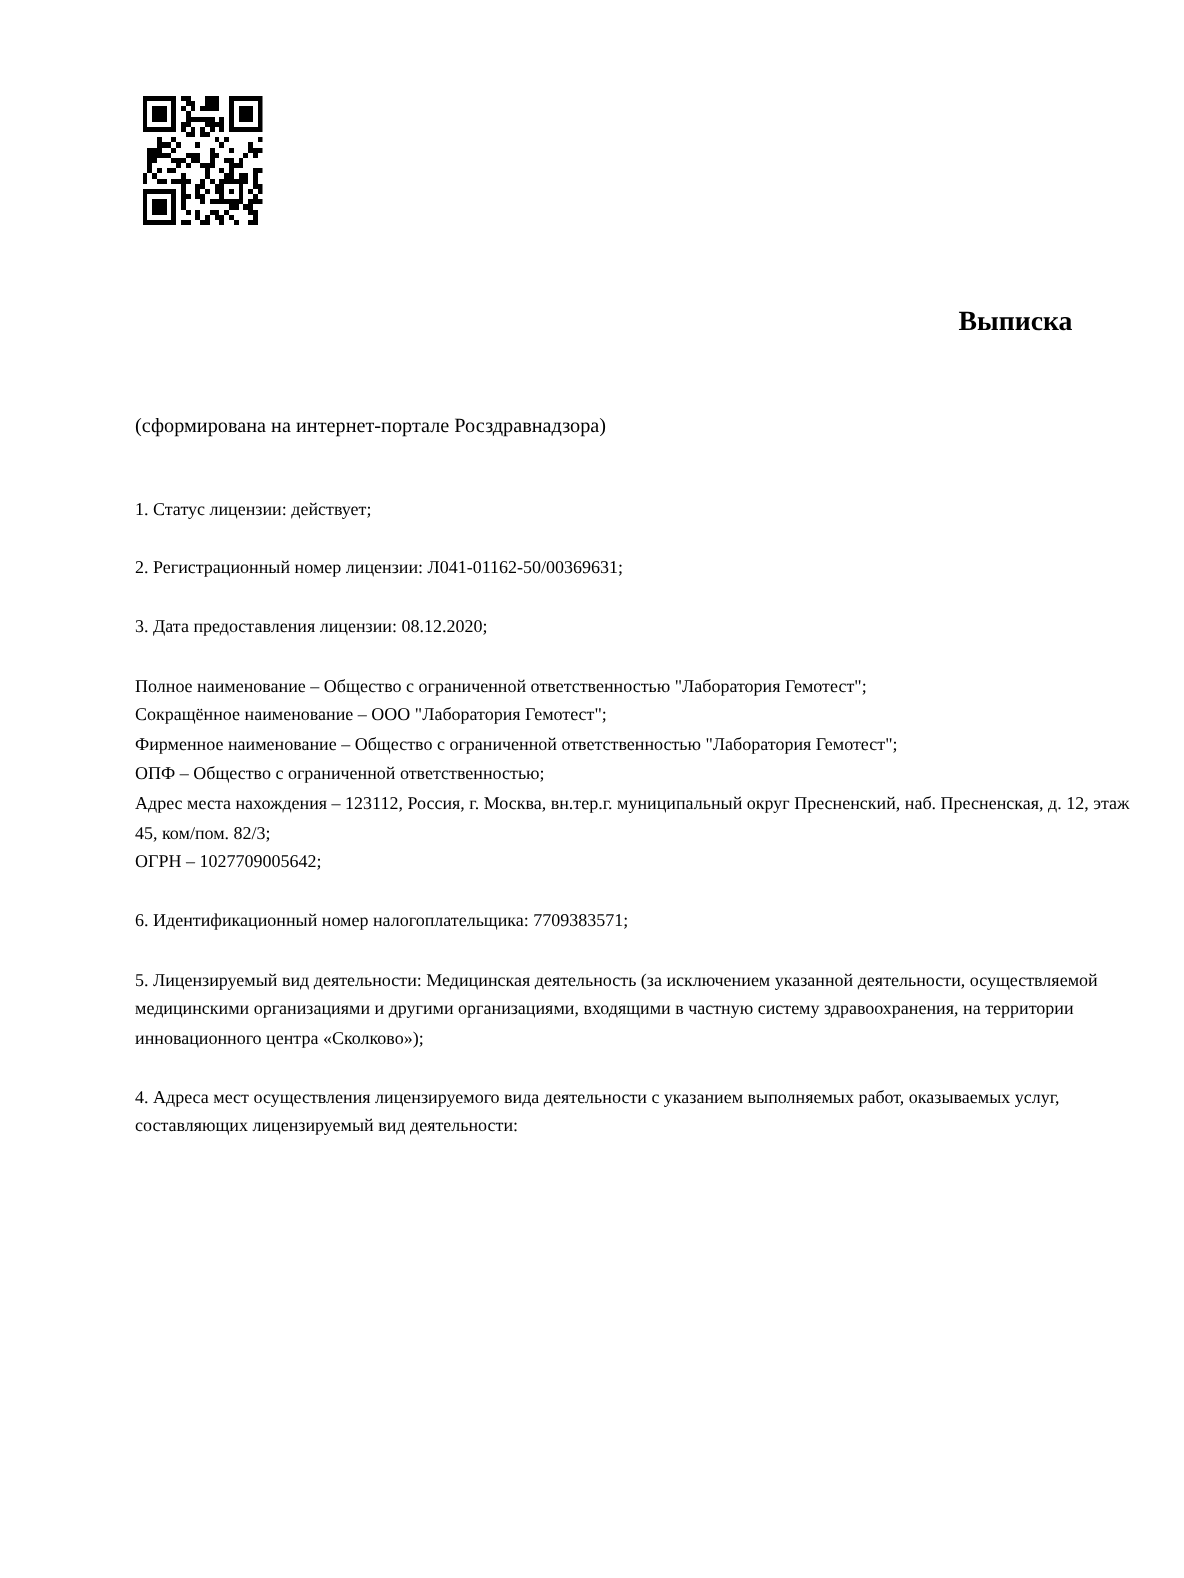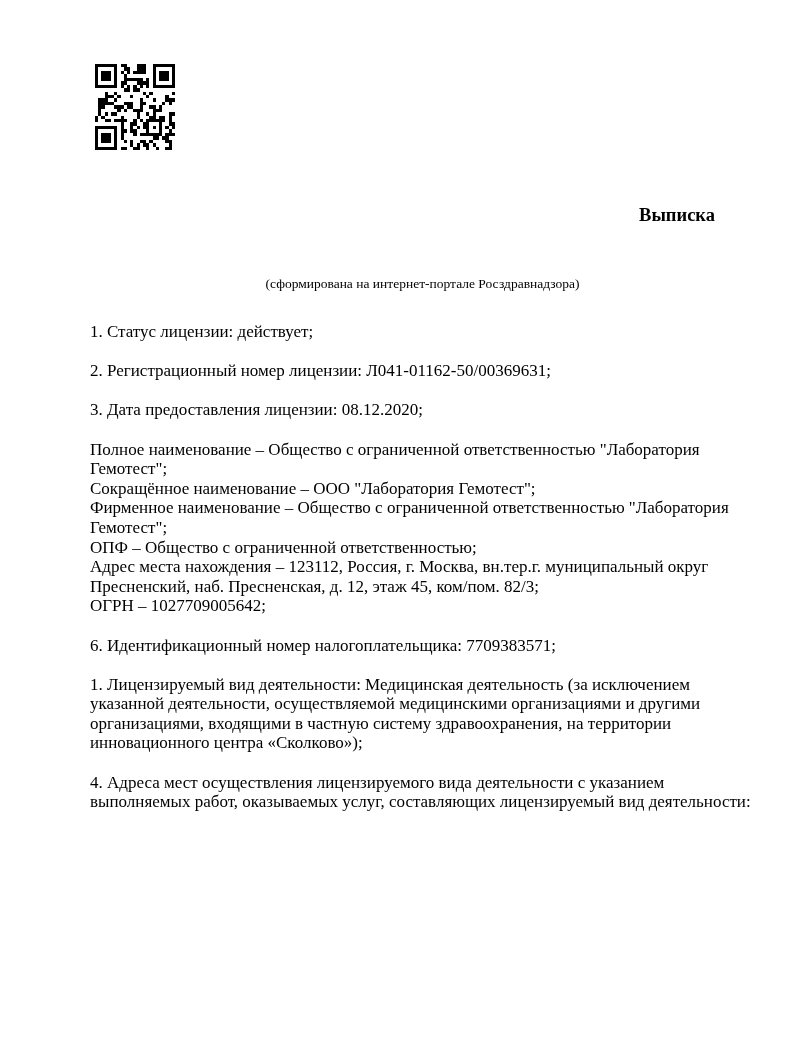--- a/index.html
+++ b/index.html
@@ -28,30 +28,30 @@
     text-align: right;
     font-weight: bold;
     font-size: 18.5px;
     line-height: 24px;
   }
   .subtitle {
     position: absolute;
     top: 275px;
     right: 34px;
     left: 90px;
-    text-align: center;
+    text-align: left;
     font-size: 13.5px;
     line-height: 17px;
   }
   .doc-body {
     position: absolute;
     left: 90px;
-    top: 322px;
+    top: 330px;
     width: 673px;
-    font-size: 17px;
+    font-size: 12px;
     line-height: 19.6px;
   }
   .para {
     margin: 0 0 19.6px 0;
     white-space: pre-line;
   }
 </style>
 </head>
 <body>
 
@@ -357,15 +357,15 @@
     <p class="para">1. Статус лицензии: действует;</p>
     <p class="para">2. Регистрационный номер лицензии: Л041-01162-50/00369631;</p>
     <p class="para">3. Дата предоставления лицензии: 08.12.2020;</p>
     <p class="para">Полное наименование – Общество с ограниченной ответственностью "Лаборатория Гемотест";
 Сокращённое наименование – ООО "Лаборатория Гемотест";
 Фирменное наименование – Общество с ограниченной ответственностью "Лаборатория Гемотест";
 ОПФ – Общество с ограниченной ответственностью;
 Адрес места нахождения – 123112, Россия, г. Москва, вн.тер.г. муниципальный округ Пресненский, наб. Пресненская, д. 12, этаж 45, ком/пом. 82/3;
 ОГРН – 1027709005642;</p>
     <p class="para">6. Идентификационный номер налогоплательщика: 7709383571;</p>
-    <p class="para">1. Лицензируемый вид деятельности: Медицинская деятельность (за исключением указанной деятельности, осуществляемой медицинскими организациями и другими организациями, входящими в частную систему здравоохранения, на территории инновационного центра «Сколково»);</p>
+    <p class="para">5. Лицензируемый вид деятельности: Медицинская деятельность (за исключением указанной деятельности, осуществляемой медицинскими организациями и другими организациями, входящими в частную систему здравоохранения, на территории инновационного центра «Сколково»);</p>
     <p class="para">4. Адреса мест осуществления лицензируемого вида деятельности с указанием выполняемых работ, оказываемых услуг, составляющих лицензируемый вид деятельности:</p>
   </div>
 
 </body></html>

